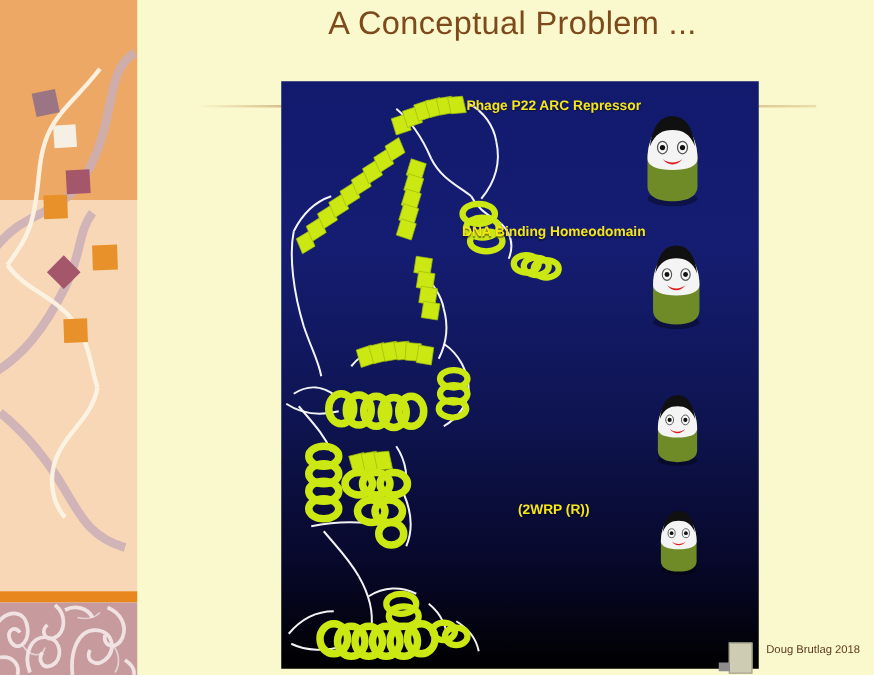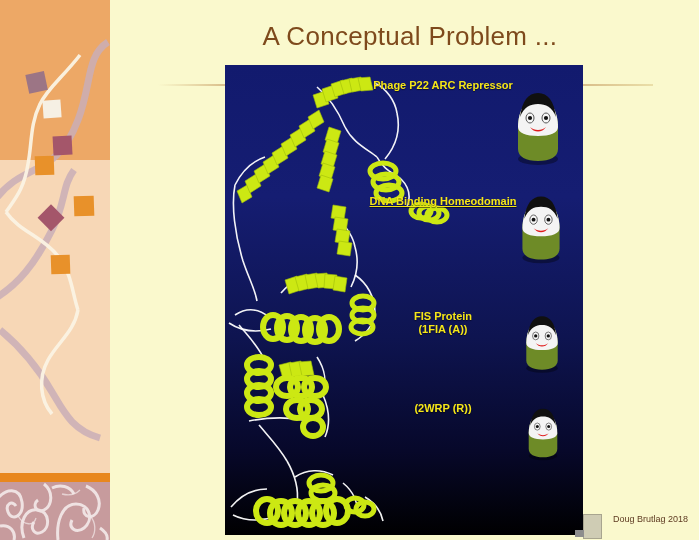--- a/index.html
+++ b/index.html
@@ -16,36 +16,37 @@
   }
   .sb-top{position:absolute;left:0;top:0;width:110px;height:160px;background:#EDA866;}
   .sb-mid{position:absolute;left:0;top:160px;width:110px;height:313px;background:#F7D7B6;}
   .sb-stripe{position:absolute;left:0;top:473px;width:110px;height:9px;background:#E8871E;}
   .sb-floral{position:absolute;left:0;top:482px;width:110px;height:58px;background:#C79B9D;overflow:hidden;}
   .sb-floral svg{display:block;}
   #sidebar svg.ribbons{position:absolute;left:0;top:0;}
 
   
   #page-title{
-    position:absolute;left:150px;top:21px;width:520px;
+    position:absolute;left:150px;top:3px;width:520px;
     text-align:center;
     font-size:26px;color:#7E4A1C;letter-spacing:.3px;
     white-space:nowrap;
   }
   
   #rule-left{position:absolute;left:158px;top:84px;width:68px;height:2px;
     background:linear-gradient(to right,#FAF9CD,#D9BE8A);}
   #rule-right{position:absolute;left:583px;top:84px;width:70px;height:2px;
     background:linear-gradient(to right,#D9BE8A,#EADFA8);}
 
   
   #slide-image{
     position:absolute;left:225px;top:65px;width:358px;height:470px;
     background:linear-gradient(to bottom,#121A6E 0%,#151D72 28%,#0E1450 58%,#07082A 82%,#000000 100%);
     overflow:hidden;
+    padding-left:24px;
   }
   #slide-image svg.proteins{position:absolute;left:0;top:0;}
   .lbl{
     position:absolute;color:#F5E619;font-weight:bold;font-size:11px;
     line-height:13px;text-align:center;white-space:nowrap;
     text-shadow:0 1px 1px rgba(0,0,0,.5);
   }
   .lbl .sub{font-weight:bold;}
   
   .doll{position:absolute;}
@@ -245,28 +246,24 @@
       <ellipse cx="98" cy="428" rx="12" ry="8" fill="none" stroke="#CCE813" stroke-width="5"></ellipse>
       <ellipse cx="130" cy="440" rx="9" ry="7" fill="none" stroke="#CCE813" stroke-width="5"></ellipse>
       <ellipse cx="140" cy="444" rx="9" ry="7" fill="none" stroke="#CCE813" stroke-width="5"></ellipse>
     </g>
   </svg>
 
   <div class="lbl" style="left:118px;top:14px;width:200px;">
     <div>Phage P22 ARC Repressor</div>
   </div>
 
-  <div class="lbl" style="left:118px;top:130px;width:200px;text-decoration:underline;">
+  <div class="lbl" style="left:118px;top:115px;width:200px;">
     <div>DNA Binding Homeodomain</div>
   </div>
 
-  <div class="lbl" style="left:118px;top:245px;width:200px;">
-    <div>FIS Protein</div>
-    <div class="sub">(1FIA (A))</div>
-  </div>
 
   <div class="lbl" style="left:118px;top:337px;width:200px;">
     <div class="sub">(2WRP (R))</div>
   </div>
 
   <svg class="doll" style="left:285px;top:22px;" width="56" height="80" viewBox="0 0 56 80">
     <ellipse cx="28" cy="72" rx="20" ry="6" fill="#000" opacity=".35"></ellipse>
     <path d="M8,40 C8,24 16,10 28,10 C40,10 48,24 48,40 L48,62 C48,70 40,74 28,74 C16,74 8,70 8,62 Z" fill="#6E8B27"></path>
     <path d="M8,40 C8,24 16,10 28,10 C40,10 48,24 48,40 C48,46 40,49 28,49 C16,49 8,46 8,40 Z" fill="#F4F4F4"></path>
     <path d="M10,30 C12,14 18,6 28,6 C38,6 44,14 46,30 C42,20 36,17 28,17 C20,17 14,20 10,30 Z" fill="#101010"></path>

